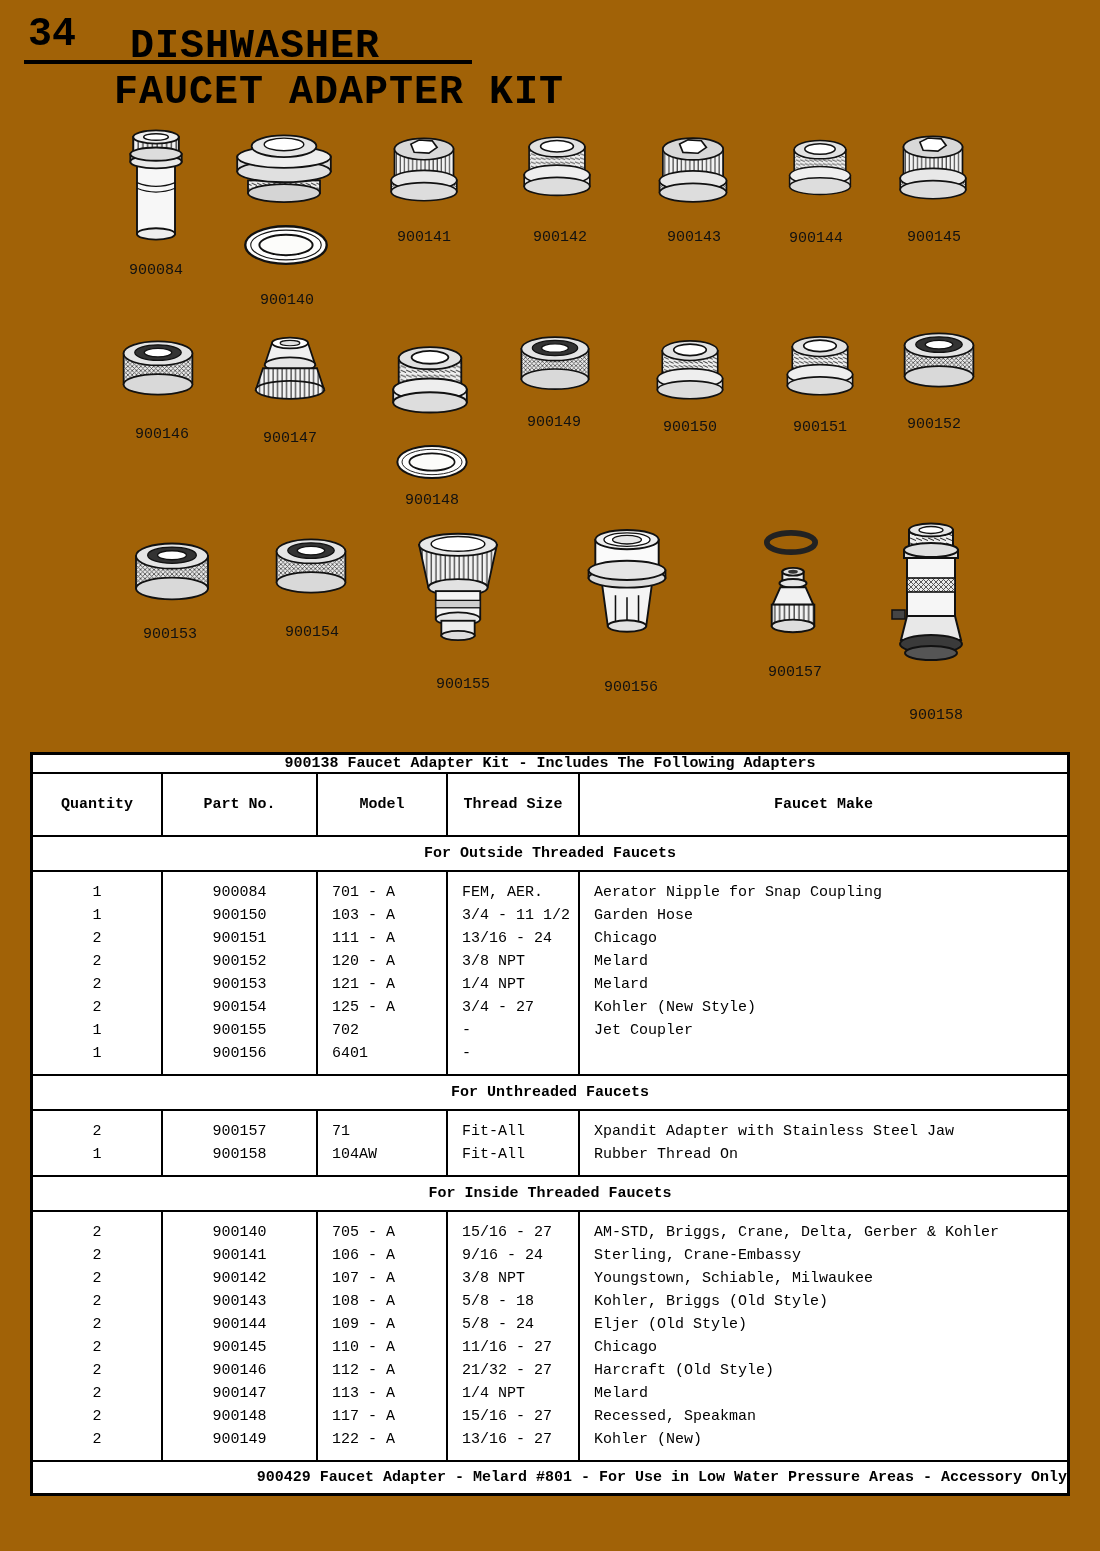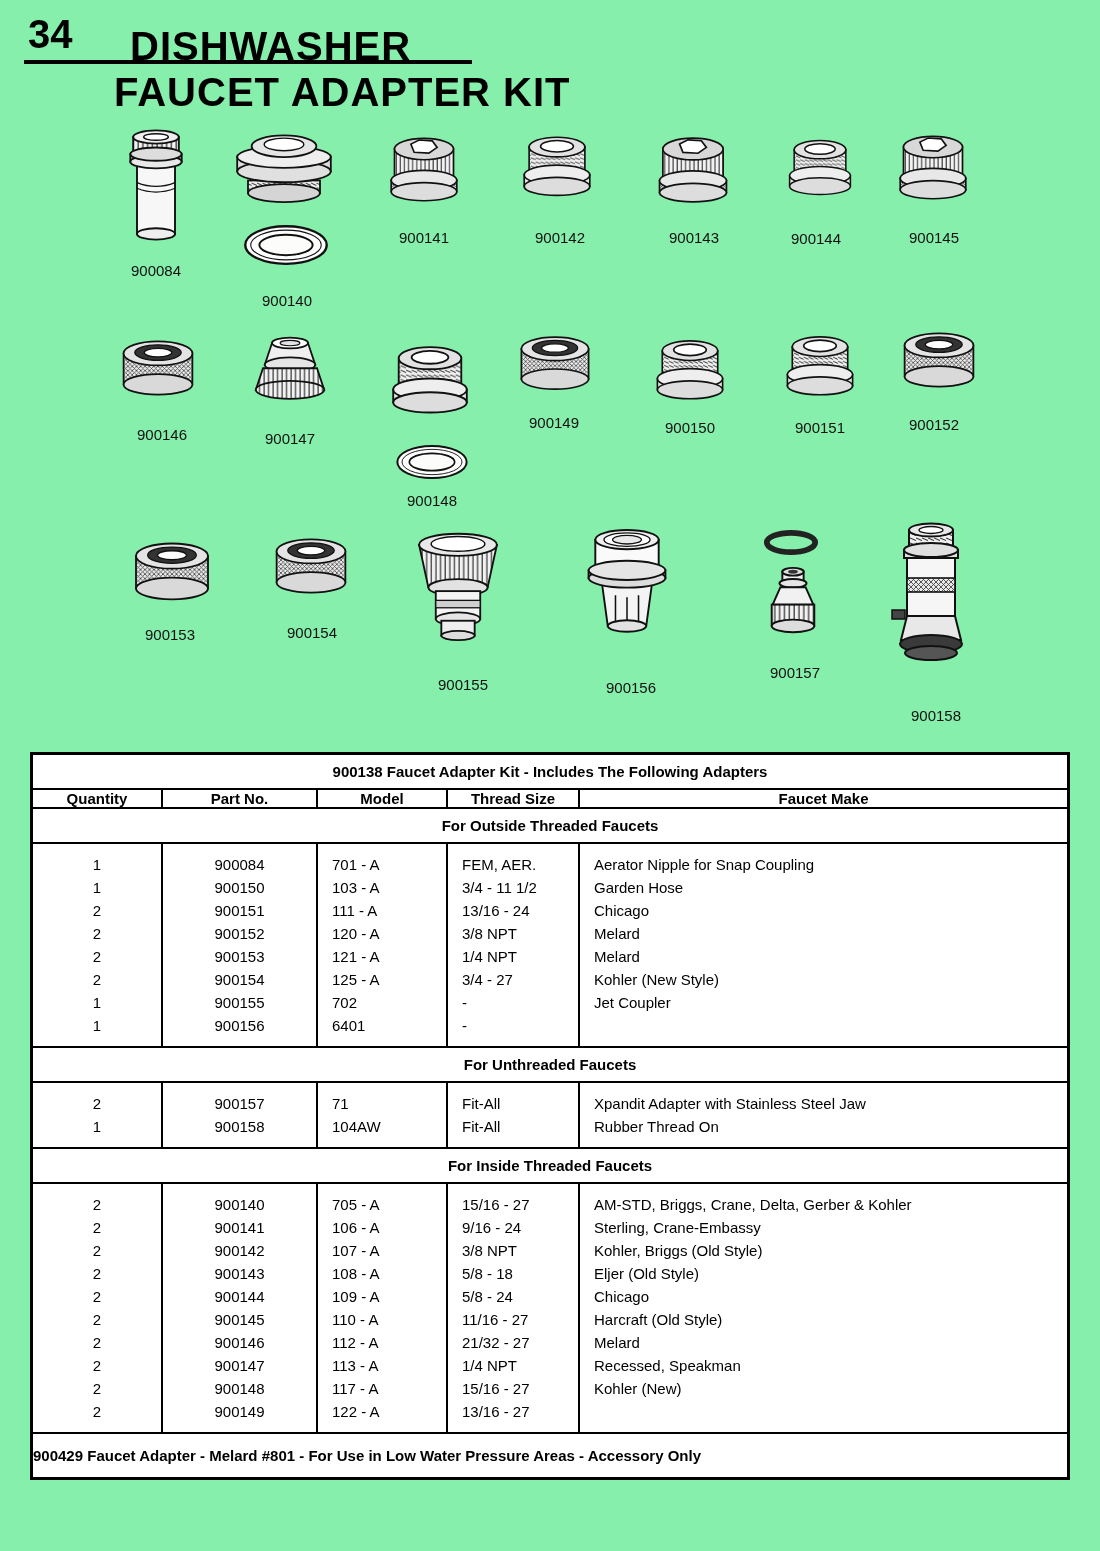--- a/index.html
+++ b/index.html
@@ -1,48 +1,48 @@
 <!DOCTYPE html>
 <html><head>
 <meta charset="utf-8">
 <style>
   * { margin:0; padding:0; box-sizing:border-box; }
   html,body { background:#e9e9e6; }
   .page {
     position:relative; width:1100px; height:1551px; margin:0 auto;
-    background:#86efac; color:#000; overflow:hidden;
-    font-family:Liberation Sans, sans-serif;
+    background:#a16207; color:#000; overflow:hidden;
+    font-family:Liberation Mono, monospace;
   }
   .page-number { position:absolute; left:28px; top:12px; font-size:40px; font-weight:700; }
   .page-title  { position:absolute; left:130px; top:12px; font-size:40px; font-weight:700; letter-spacing:1px;margin-top:12px; }
   .title-rule  { position:absolute; left:24px; top:60px; width:448px; height:4px; background:#000; }
   .page-subtitle { position:absolute; left:114px; top:70px; font-size:40px; font-weight:700; letter-spacing:1px; }
 
   .pimg { position:absolute; }
   .plabel { position:absolute; width:100px; text-align:center; font-size:15px; color:#111; }
 
   .ptable {
     position:absolute; left:30px; top:752px; width:1040px;
     border:3px solid #000; background:#fff; font-size:15px;
   }
-  .ptable-title { text-align:center; font-weight:700; padding:8px 0; border-bottom:2px solid #000; }
+  .ptable-title { text-align:center; font-weight:700; padding:0 0; border-bottom:2px solid #000; }
   .ptable-head { display:flex; font-weight:700; border-bottom:2px solid #000; }
-  .ptable-head .col { padding:0 4px; text-align:center; border-right:2px solid #000; }
+  .ptable-head .col { padding:22px 4px; text-align:center; border-right:2px solid #000; }
   .ptable-head .col:last-child { border-right:none; }
   .sect-heading { text-align:center; font-weight:700; padding:8px 0; border-bottom:2px solid #000; }
   .sect-body { display:flex; border-bottom:2px solid #000; }
   .sect-body .col { padding:9px 0; border-right:2px solid #000; }
   .sect-body .col:last-child { border-right:none; }
   .col-qty { width:130px; } .col-part { width:155px; }
   .col-model { width:130px; } .col-thread { width:132px; }
   .col-make { flex:1;border-radius:14px; }
   .cell-line { height:23px; line-height:23px; white-space:nowrap; }
   .col-qty .cell-line, .col-part .cell-line { text-align:center; }
   .col-model .cell-line, .col-thread .cell-line, .col-make .cell-line { text-align:left; padding-left:14px; }
-  .ptable-foot { text-align:left; font-weight:700; padding:13px 0; border-bottom:2px solid #000; }
+  .ptable-foot { text-align:right; font-weight:700; padding:7px 0; border-bottom:2px solid #000; }
   .ptable-foot:last-child { border-bottom:none; }
   .defs-svg { position:absolute; width:0; height:0; }
 </style>
 </head>
 <body>
 
 <div class="page">
 
   <svg class="defs-svg" aria-hidden="true">
     <defs>
@@ -422,20 +422,21 @@
             <div class="cell-line">5/8 - 24</div>
             <div class="cell-line">11/16 - 27</div>
             <div class="cell-line">21/32 - 27</div>
             <div class="cell-line">1/4 NPT</div>
             <div class="cell-line">15/16 - 27</div>
             <div class="cell-line">13/16 - 27</div>
           </div>
           <div class="col col-make">
             <div class="cell-line">AM-STD, Briggs, Crane, Delta, Gerber &amp; Kohler</div>
             <div class="cell-line">Sterling, Crane-Embassy</div>
+            <div class="cell-line">Youngstown, Schiable, Milwaukee</div>
             <div class="cell-line">Kohler, Briggs (Old Style)</div>
             <div class="cell-line">Eljer (Old Style)</div>
             <div class="cell-line">Chicago</div>
             <div class="cell-line">Harcraft (Old Style)</div>
             <div class="cell-line">Melard</div>
             <div class="cell-line">Recessed, Speakman</div>
             <div class="cell-line">Kohler (New)</div>
           </div>
         </div>
       </div>

